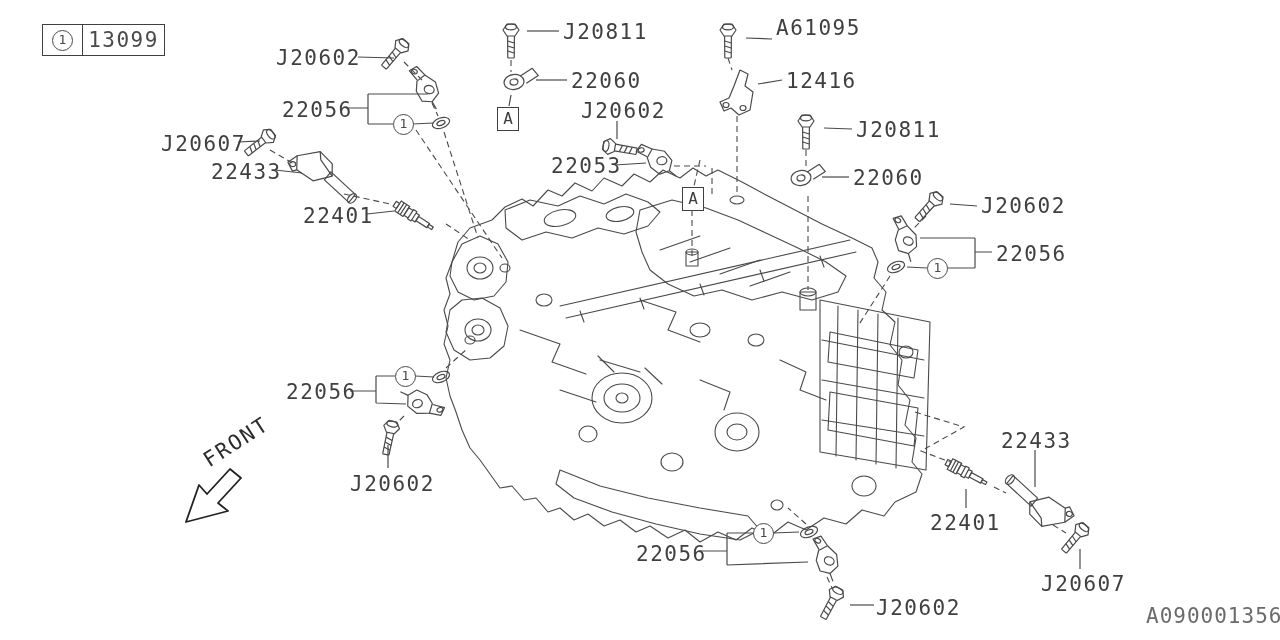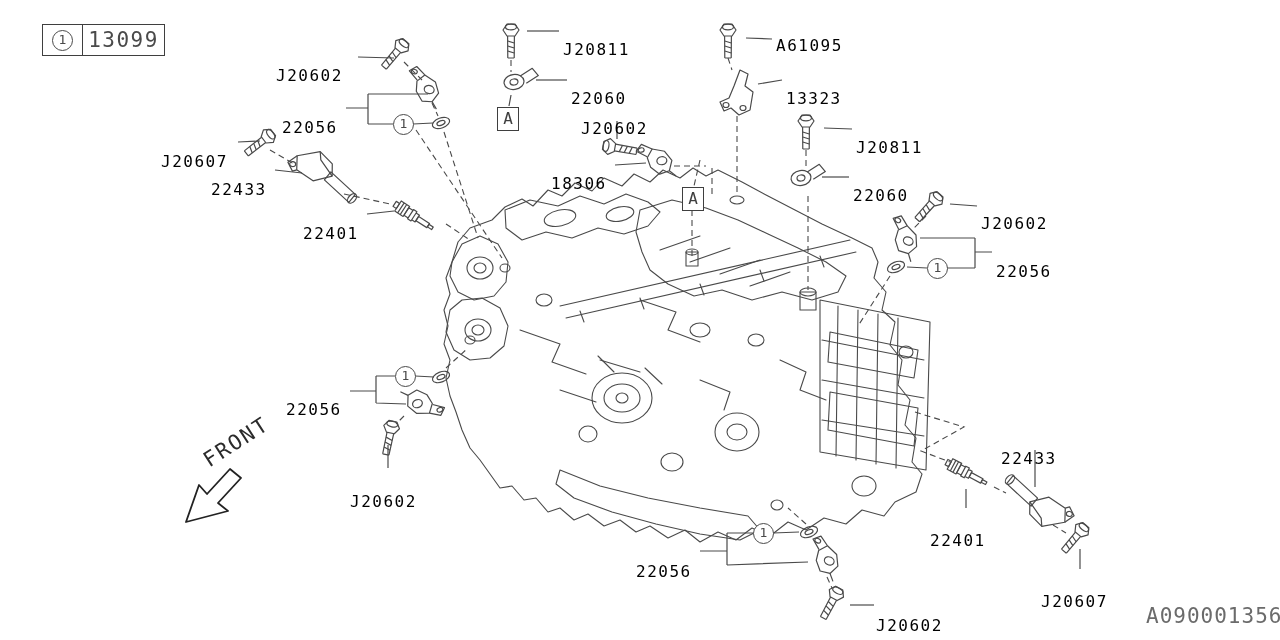--- a/index.html
+++ b/index.html
@@ -1,19 +1,19 @@
 <!DOCTYPE html>
 <html><head>
 <meta charset="utf-8">
 <style>
   html,body{margin:0;padding:0;background:#fff;}
   #stage{position:relative;width:1280px;height:640px;background:#ffffff;overflow:hidden;
          font-family:"DejaVu Sans Mono", "Liberation Mono", monospace;}
   #art{position:absolute;left:0;top:0;z-index:1;}
-  .lbl{position:absolute;z-index:3;font-size:16px;letter-spacing:1.5px;color:#000000;white-space:nowrap;margin-top:20px;}
+  .lbl{position:absolute;z-index:3;font-size:21px;letter-spacing:1.5px;color:#404040;white-space:nowrap;}
   .bubble{position:absolute;z-index:4;width:19px;height:19px;border:1.5px solid #4a4a4a;border-radius:50%;
           background:#fff;color:#4a4a4a;font-size:13px;line-height:18px;text-align:center;}
   .marker{position:absolute;z-index:4;width:20px;height:22px;border:1.7px solid #3f3f3f;background:#fff;
           color:#3f3f3f;font-size:16px;line-height:22px;text-align:center;}
   .legend{position:absolute;left:42px;top:24px;width:121px;height:30px;border:1.8px solid #3f3f3f;
           background:#fff;display:flex;z-index:4;}
   .legend .cell1{width:39px;border-right:1.8px solid #3f3f3f;display:flex;align-items:center;justify-content:center;}
   .legend .cell2{flex:1;display:flex;align-items:center;justify-content:center;font-size:21px;
                  letter-spacing:1.5px;color:#4a4a4a;}
   .legend .bubble{position:static;}
@@ -213,23 +213,23 @@
   </div>
 
   <div class="lbl" style="left:276px;top:46px">J20602</div>
   <div class="lbl" style="left:282px;top:98px">22056</div>
   <div class="lbl" style="left:161px;top:132px">J20607</div>
   <div class="lbl" style="left:211px;top:160px">22433</div>
   <div class="lbl" style="left:303px;top:204px">22401</div>
   <div class="lbl" style="left:563px;top:20px">J20811</div>
   <div class="lbl" style="left:571px;top:69px">22060</div>
   <div class="lbl" style="left:581px;top:99px">J20602</div>
-  <div class="lbl" style="left:551px;top:154px">18306</div>
+  <div class="lbl" style="left:551px;top:154px">22053</div>
   <div class="lbl" style="left:776px;top:16px">A61095</div>
-  <div class="lbl" style="left:786px;top:69px">13323</div>
+  <div class="lbl" style="left:786px;top:69px">12416</div>
   <div class="lbl" style="left:856px;top:118px">J20811</div>
   <div class="lbl" style="left:853px;top:166px">22060</div>
   <div class="lbl" style="left:981px;top:194px">J20602</div>
   <div class="lbl" style="left:996px;top:242px">22056</div>
   <div class="lbl" style="left:286px;top:380px">22056</div>
   <div class="lbl" style="left:350px;top:472px">J20602</div>
   <div class="lbl" style="left:636px;top:542px">22056</div>
   <div class="lbl" style="left:876px;top:596px">J20602</div>
   <div class="lbl" style="left:1001px;top:429px">22433</div>
   <div class="lbl" style="left:930px;top:511px">22401</div>

